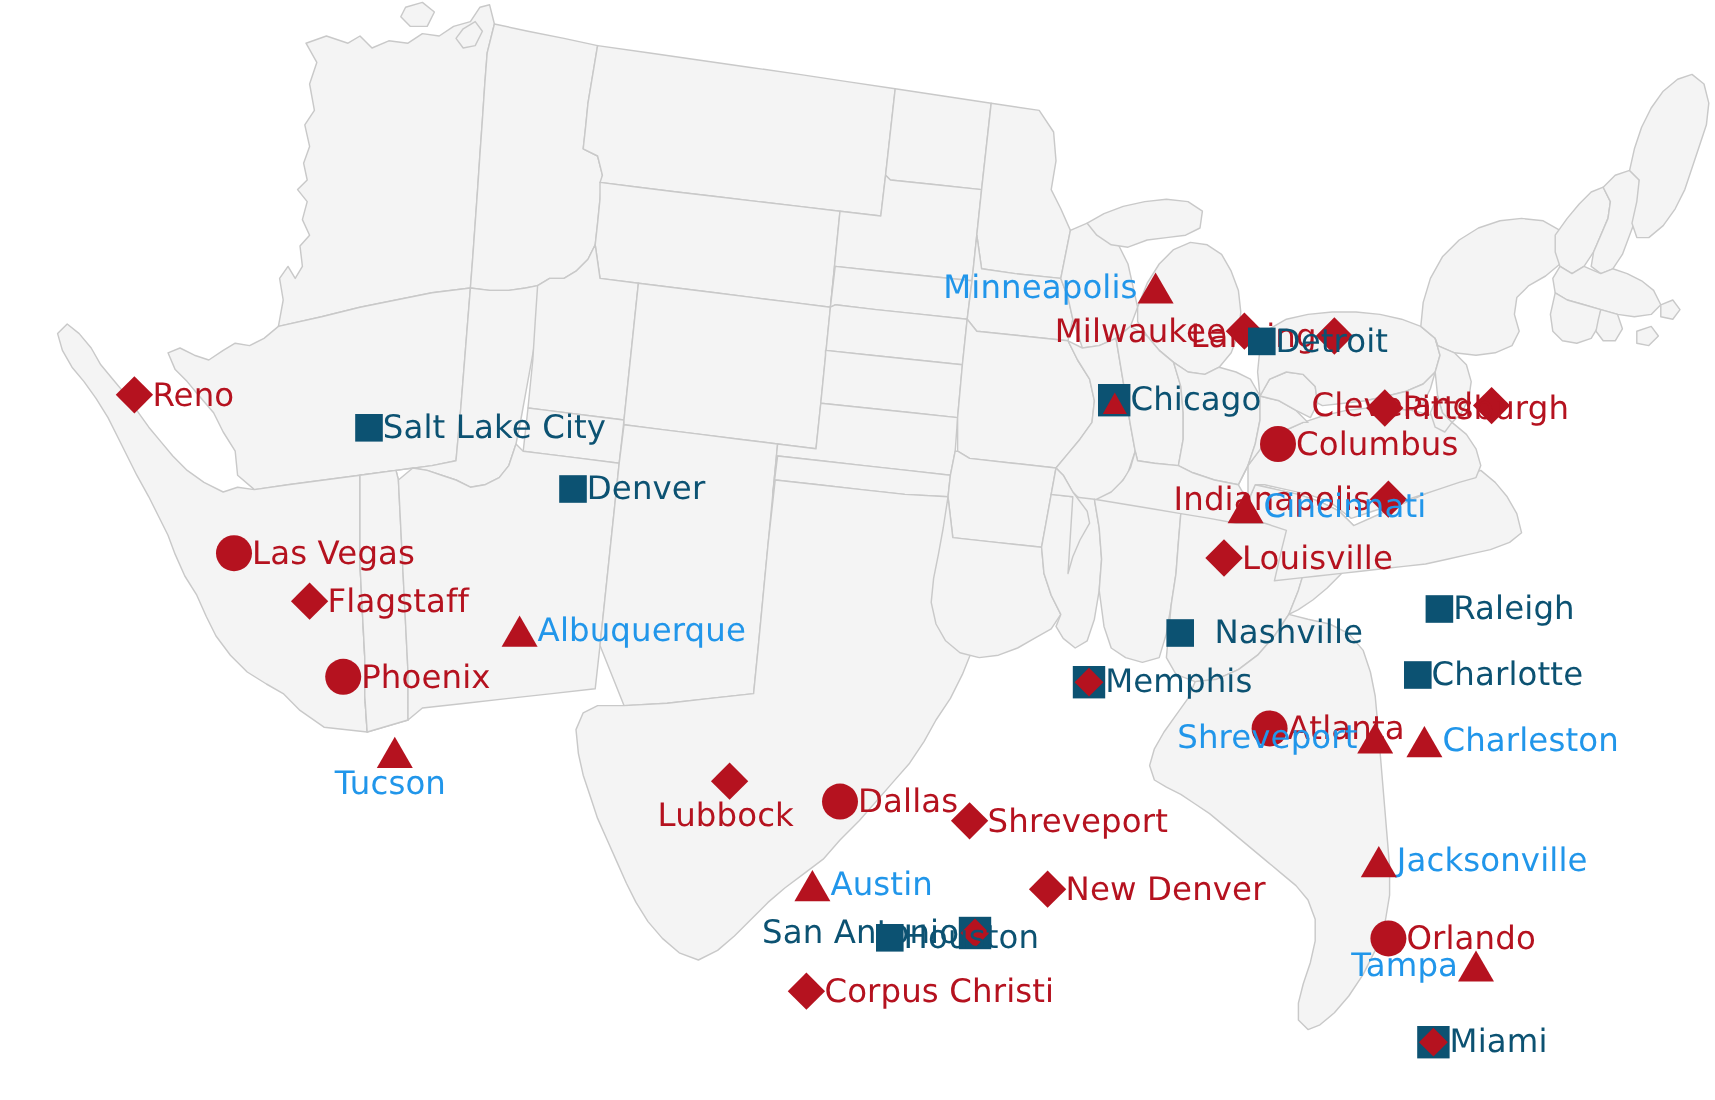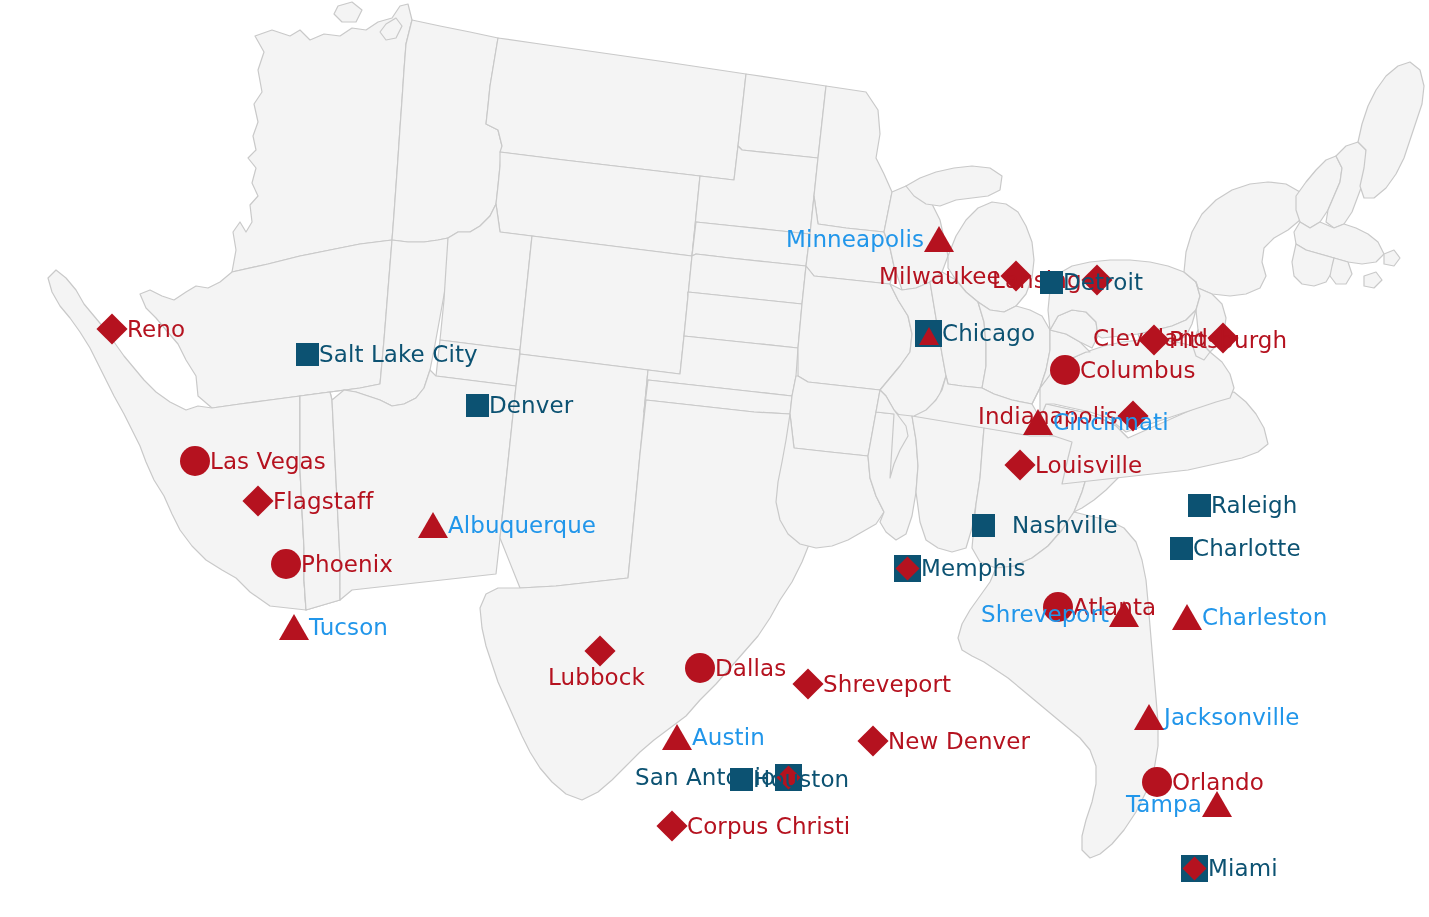--- a/index.html
+++ b/index.html
@@ -2,21 +2,21 @@
 <html><head>
 <meta charset="utf-8">
 <style>
   html,body{margin:0;padding:0;background:#ffffff;}
   body{width:1429px;height:917px;overflow:hidden;
        font-family:"DejaVu Sans", sans-serif;}
   #map-root{position:relative;width:1429px;height:917px;background:#ffffff;}
   #usa-svg{position:absolute;left:0;top:0;width:1429px;height:917px;}
   .city{position:absolute;display:flex;align-items:center;white-space:nowrap;
         line-height:1;}
-  .city .lbl{font-size:23px;letter-spacing:.1px;}
+  .city .lbl{font-size:27px;letter-spacing:.1px;}
   .city.lead .lbl{margin-right:7px;}
   .city.trail .lbl{margin-left:7px;}
   .c-red .lbl{color:#b5121f;}
   .c-teal .lbl{color:#0c5272;}
   .c-blue .lbl{color:#2196ea;}
   .mk{position:relative;flex:0 0 auto;}
   .mk-circle{width:30px;height:30px;border-radius:50%;background:#b5121f;}
   .mk-diamond{width:22px;height:22px;background:#b5121f;transform:rotate(45deg);
               margin:4px;}
   .mk-triangle{width:0;height:0;border-left:15px solid transparent;
@@ -186,21 +186,21 @@
           <div class="mk-triangle"></div>
         </div>
         <span class="lbl">Albuquerque</span>
       </div>
       <div class="city c-red lead" style="left: 271px; top: 549px;">
         <div class="mk">
           <div class="mk-circle"></div>
         </div>
         <span class="lbl">Phoenix</span>
       </div>
-      <div class="city c-blue lead" style="left: 279px; top: 614px;">
+      <div class="city c-blue lead" style="left: 279px; top: 614px; flex-direction: column;">
         <div class="mk">
           <div class="mk-triangle"></div>
         </div>
         <span class="lbl">Tucson</span>
       </div>
       <div class="city c-red lead" style="left: 548px; top: 636px; flex-direction: column;">
         <div class="mk">
           <div class="mk-diamond"></div>
         </div>
         <span class="lbl">Lubbock</span>
@@ -322,21 +322,21 @@
           <div class="mk-square"></div>
         </div>
         <span class="lbl">Raleigh</span>
       </div>
       <div class="city c-teal lead" style="left: 972px; top: 514px; gap: 17px;">
         <div class="mk">
           <div class="mk-square"></div>
         </div>
         <span class="lbl">Nashville</span>
       </div>
-      <div class="city c-teal lead" style="left: 1142px; top: 537px; padding-left: 28px;">
+      <div class="city c-teal lead" style="left: 1142px; top: 549px; padding-left: 28px;">
         <div class="mk">
           <div class="mk-square"></div>
         </div>
         <span class="lbl">Charlotte</span>
       </div>
       <div class="city c-teal lead" style="left: 894px; top: 555px;">
         <div class="mk">
           <div class="mk-combo">
             <i></i>
           </div>

